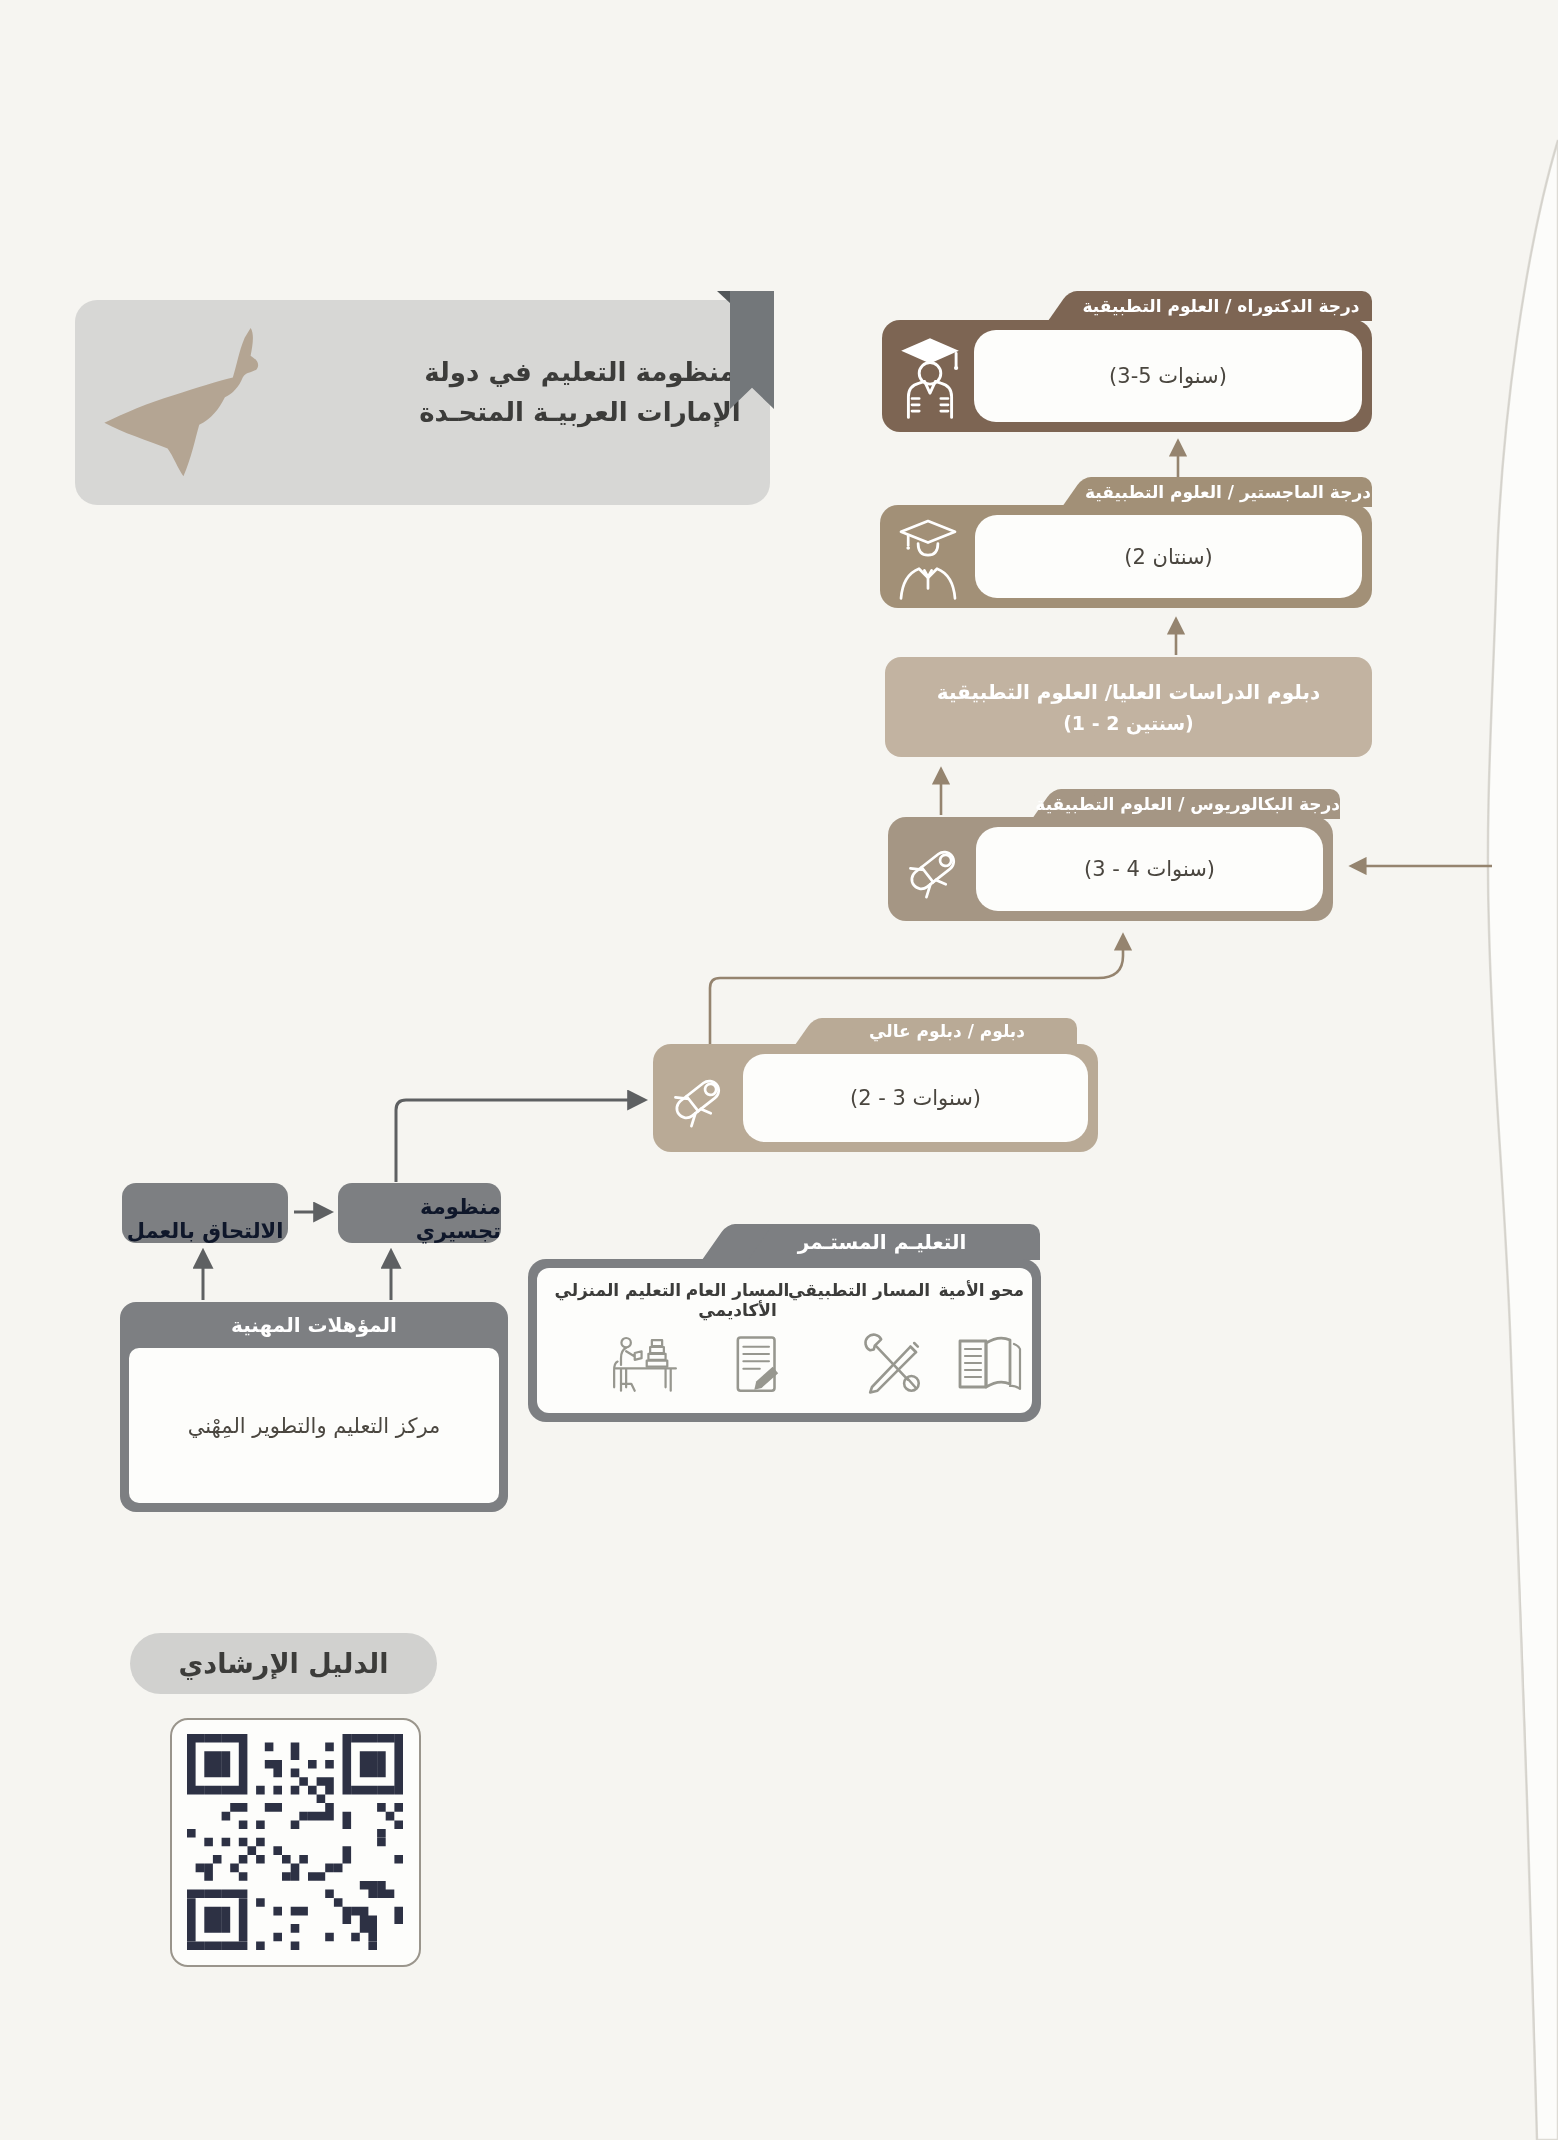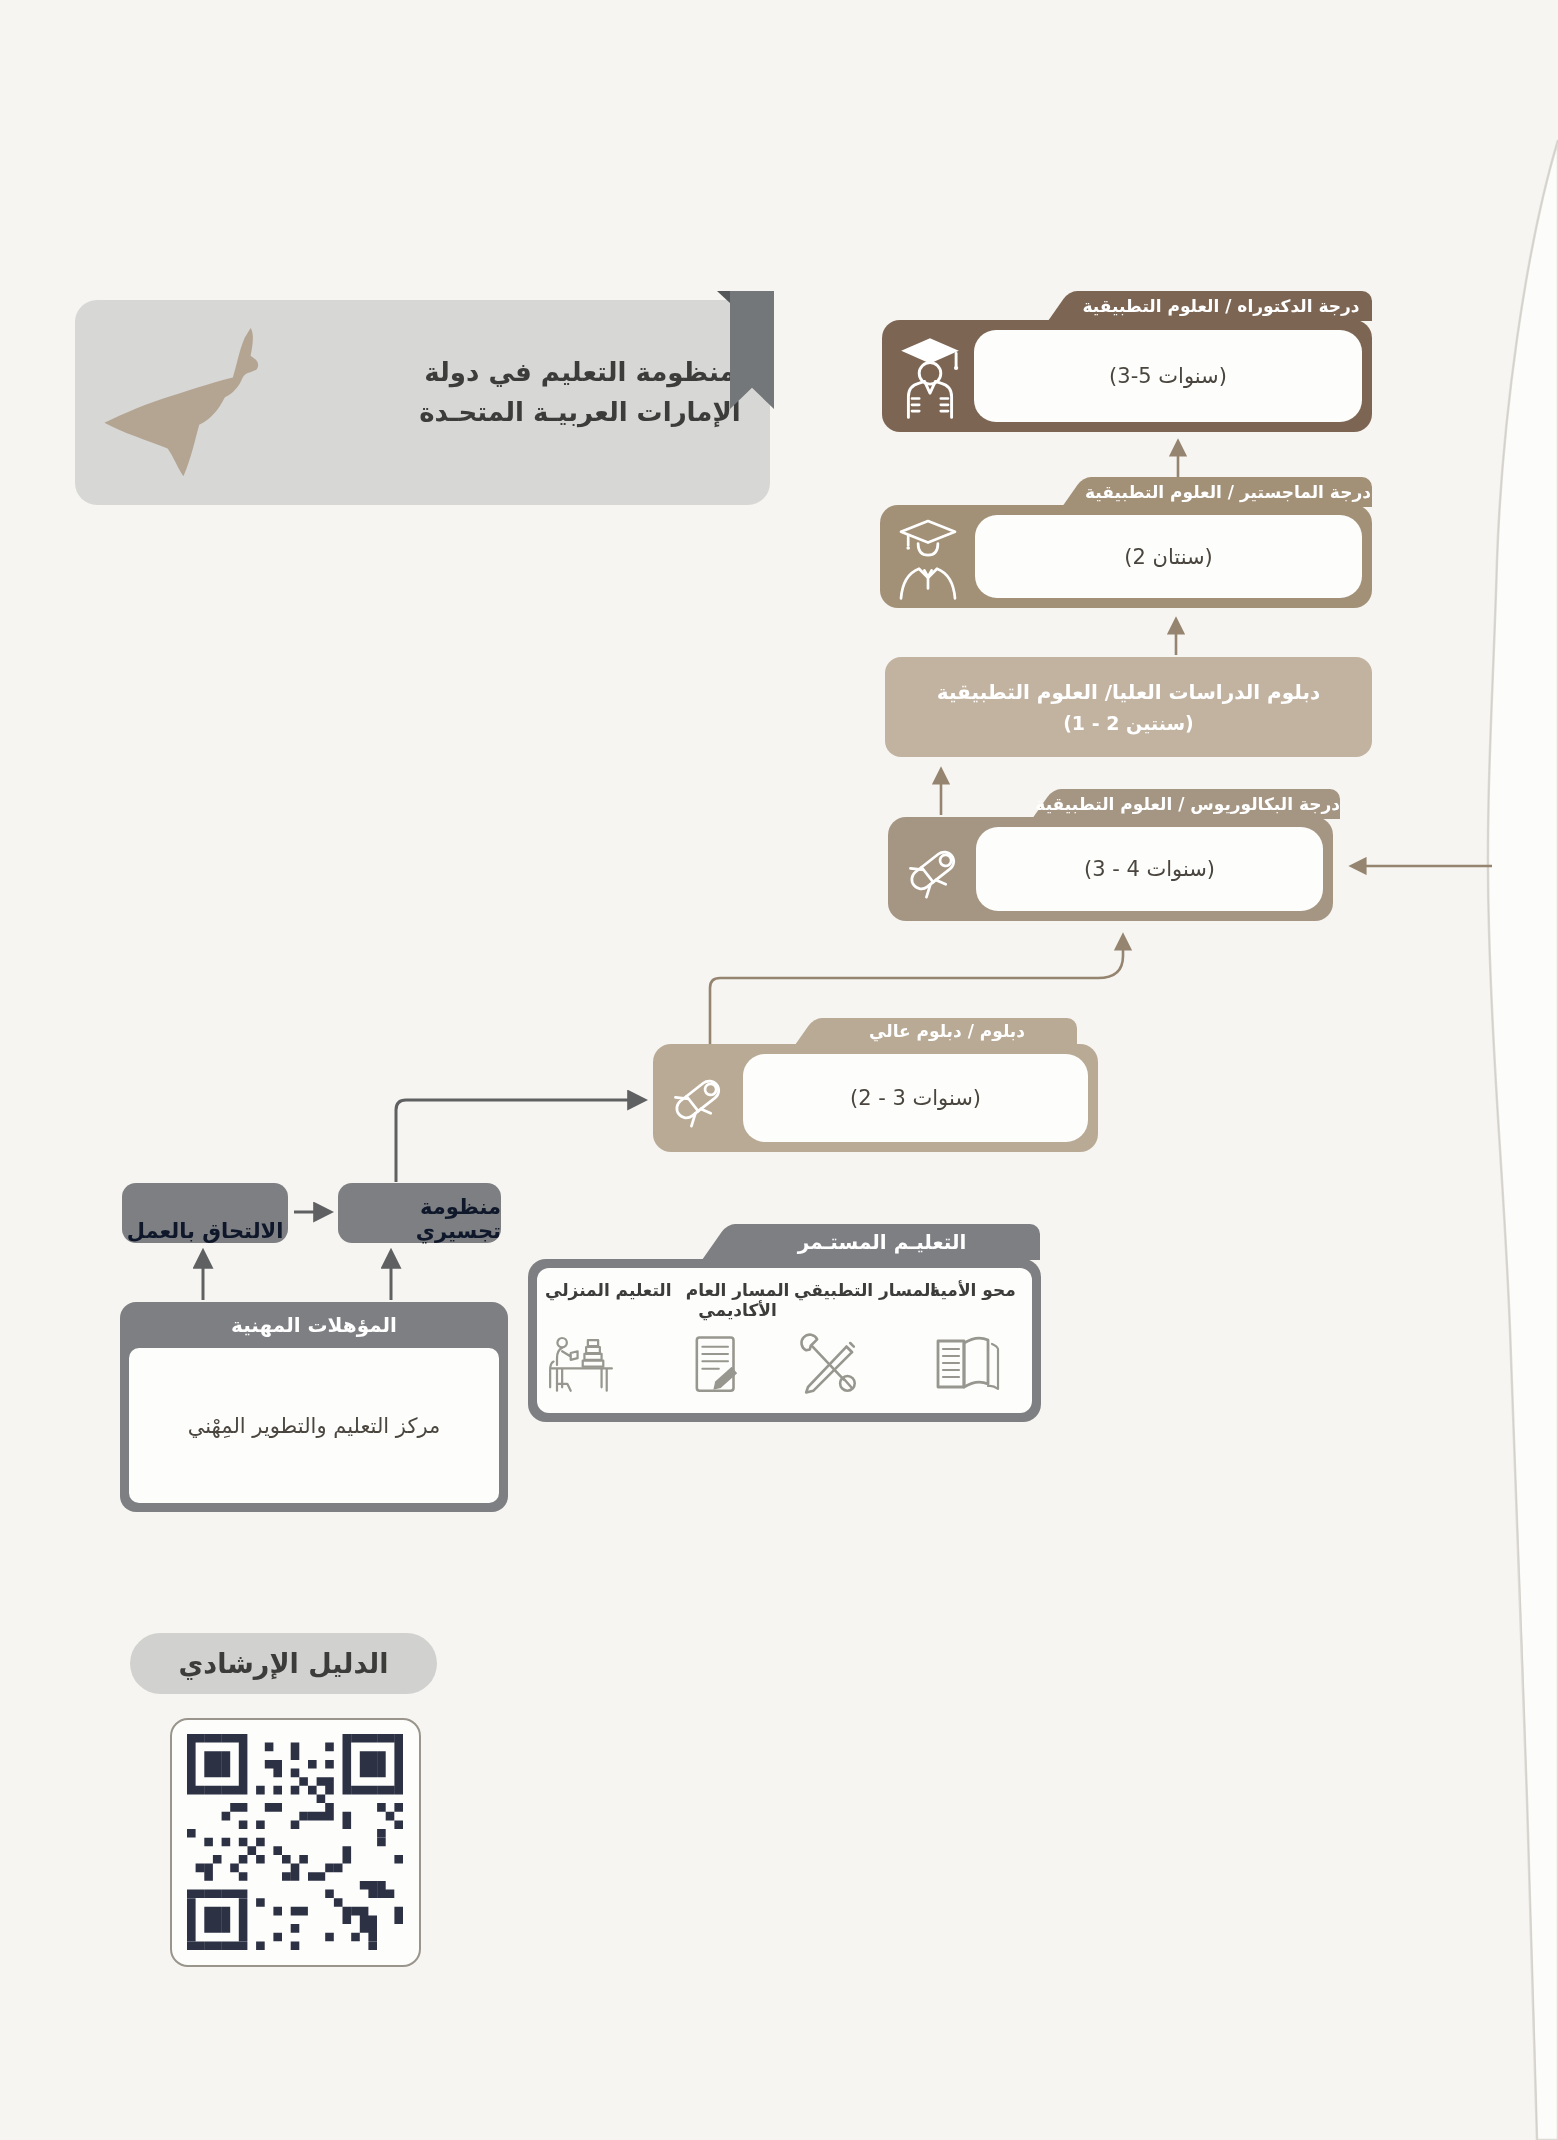--- a/index.html
+++ b/index.html
@@ -44,21 +44,21 @@
   
   .gray-pill{background:var(--gray);border-radius:14px;color:#0f172a;font-weight:bold;font-size:21px;
     display:flex;align-items:flex-end;justify-content:center;direction:rtl;}
   
   .ce-tab{left:702px;top:1224px;width:338px;height:36px;}
   .ce-tab .tab-bg,.ce-tab .tab-slant{background:var(--gray);}
   .ce-tab .tab-label{font-size:20px;line-height:36px;}
   .ce-box{left:528px;top:1259px;width:513px;height:163px;background:var(--gray);border-radius:18px;}
   .ce-inner{position:absolute;inset:9px;background:var(--white);border-radius:12px;direction:rtl;
     display:flex;justify-content:space-around;align-items:flex-start;padding:12px 8px 6px;}
-  .ce-item{display:flex;flex-direction:column;align-items:flex-end;}
+  .ce-item{display:flex;flex-direction:column;align-items:flex-start;}
   .ce-label{font-size:17px;font-weight:bold;color:var(--ink);text-align:center;min-height:52px;direction:rtl;}
   .ce-item:nth-child(1){width:98px;} .ce-item:nth-child(2){width:136px;}
   .ce-item:nth-child(3){width:118px;} .ce-item:nth-child(4){width:142px;}
   .ce-item:nth-child(1) .ce-label,.ce-item:nth-child(2) .ce-label,.ce-item:nth-child(4) .ce-label{white-space:nowrap;}
   .ce-icon svg{width:72px;height:66px;}
   
   .pq-box{left:120px;top:1302px;width:388px;height:210px;background:var(--gray);border-radius:16px;}
   .pq-header{position:absolute;left:0;right:0;top:0;height:46px;color:#fff;font-weight:bold;font-size:20px;
     display:flex;align-items:center;justify-content:center;direction:rtl;}
   .pq-inner{position:absolute;left:9px;right:9px;top:46px;bottom:9px;background:var(--white);border-radius:10px;

